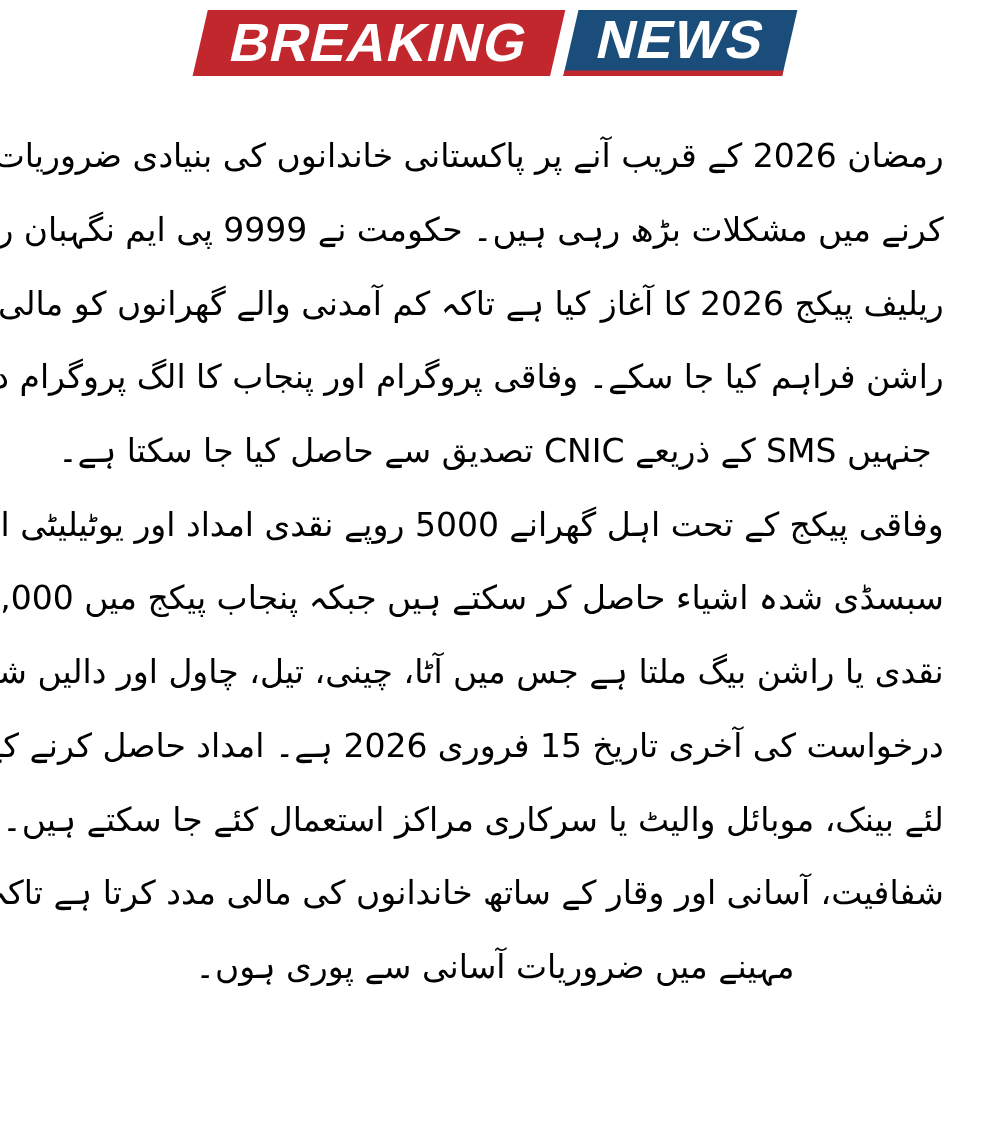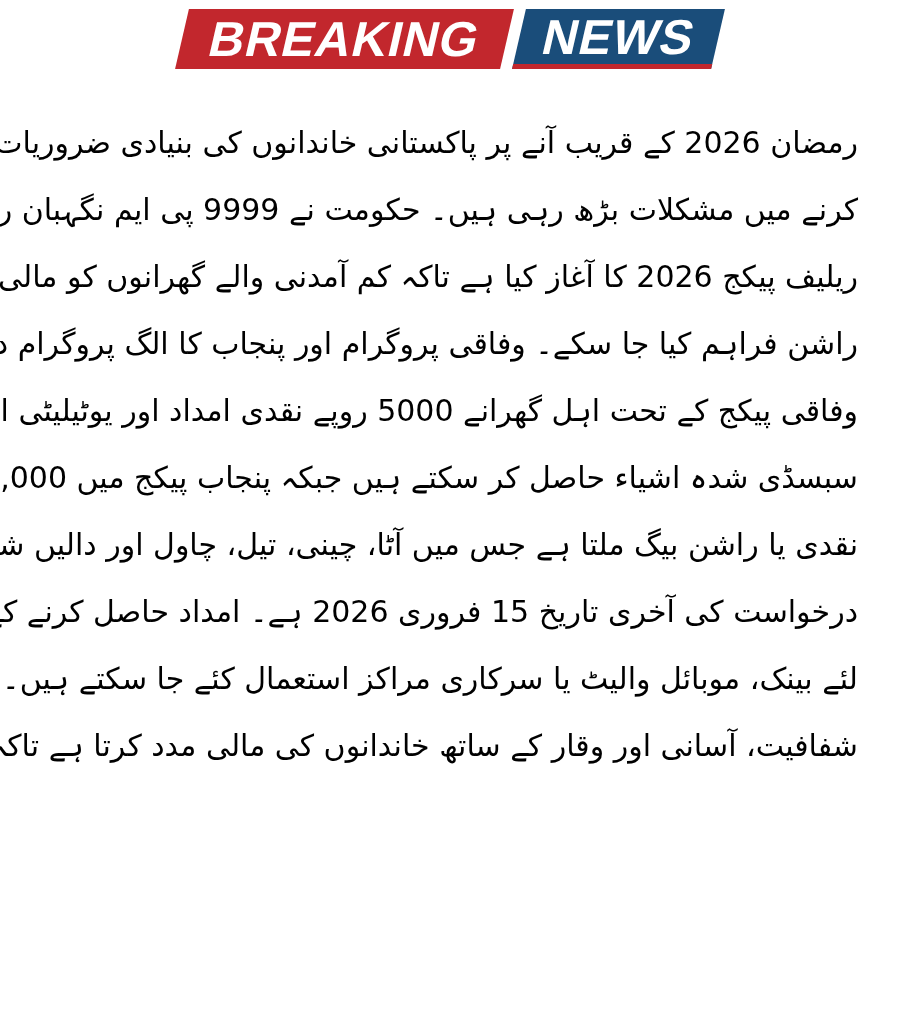--- a/index.html
+++ b/index.html
@@ -69,19 +69,21 @@
   <div class="banner-seg banner-blue">
     <span>NEWS</span>
   </div>
 </header>
 
 <main class="article">
   <div class="line">رمضان 2026 کے قریب آنے پر پاکستانی خاندانوں کی بنیادی ضروریات پوری</div>
   <div class="line">کرنے میں مشکلات بڑھ رہی ہیں۔ حکومت نے 9999 پی ایم نگہبان رمضان</div>
   <div class="line">ریلیف پیکج 2026 کا آغاز کیا ہے تاکہ کم آمدنی والے گھرانوں کو مالی امداد اور</div>
   <div class="line">راشن فراہم کیا جا سکے۔ وفاقی پروگرام اور پنجاب کا الگ پروگرام دستیاب ہیں،</div>
+  <div class="line">جنہیں SMS کے ذریعے CNIC تصدیق سے حاصل کیا جا سکتا ہے۔</div>
   <div class="line">وفاقی پیکج کے تحت اہل گھرانے 5000 روپے نقدی امداد اور یوٹیلیٹی اسٹورز سے</div>
   <div class="line">سبسڈی شدہ اشیاء حاصل کر سکتے ہیں جبکہ پنجاب پیکج میں 10,000 روپے</div>
   <div class="line">نقدی یا راشن بیگ ملتا ہے جس میں آٹا، چینی، تیل، چاول اور دالیں شامل ہیں۔</div>
   <div class="line">درخواست کی آخری تاریخ 15 فروری 2026 ہے۔ امداد حاصل کرنے کے</div>
   <div class="line">لئے بینک، موبائل والیٹ یا سرکاری مراکز استعمال کئے جا سکتے ہیں۔ یہ پروگرام</div>
   <div class="line">شفافیت، آسانی اور وقار کے ساتھ خاندانوں کی مالی مدد کرتا ہے تاکہ رمضان کے</div>
+  <div class="line">مہینے میں ضروریات آسانی سے پوری ہوں۔</div>
 </main>
 
 </body></html>

